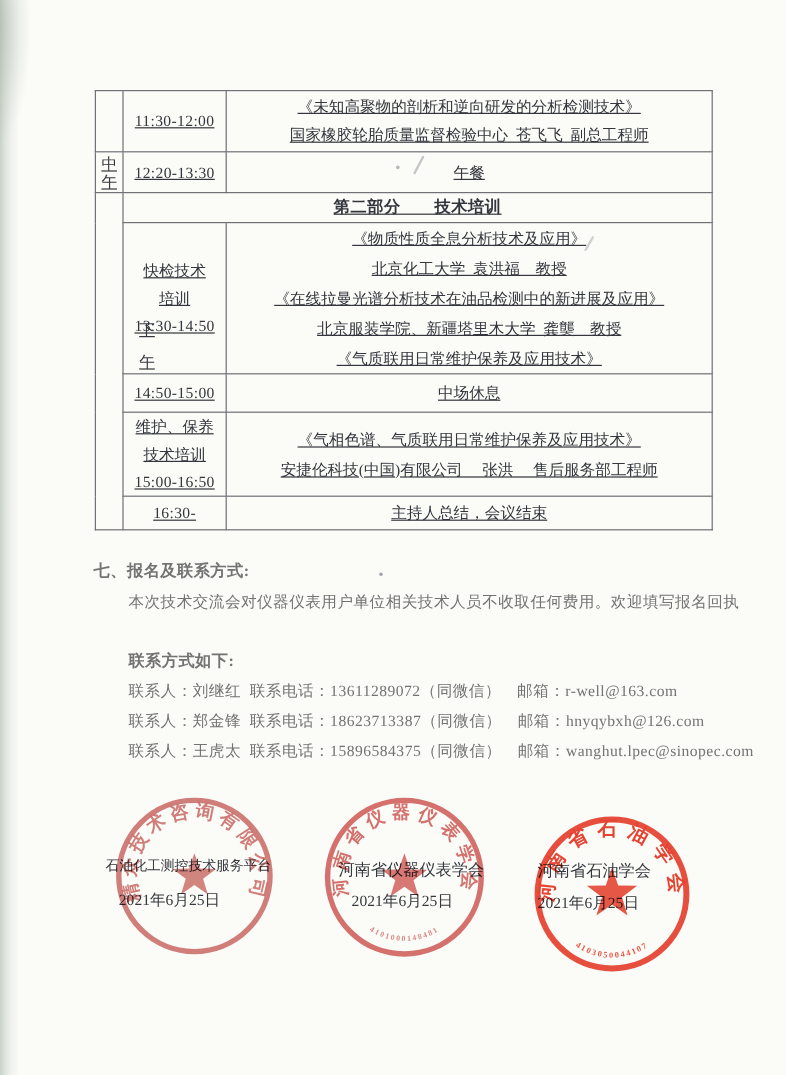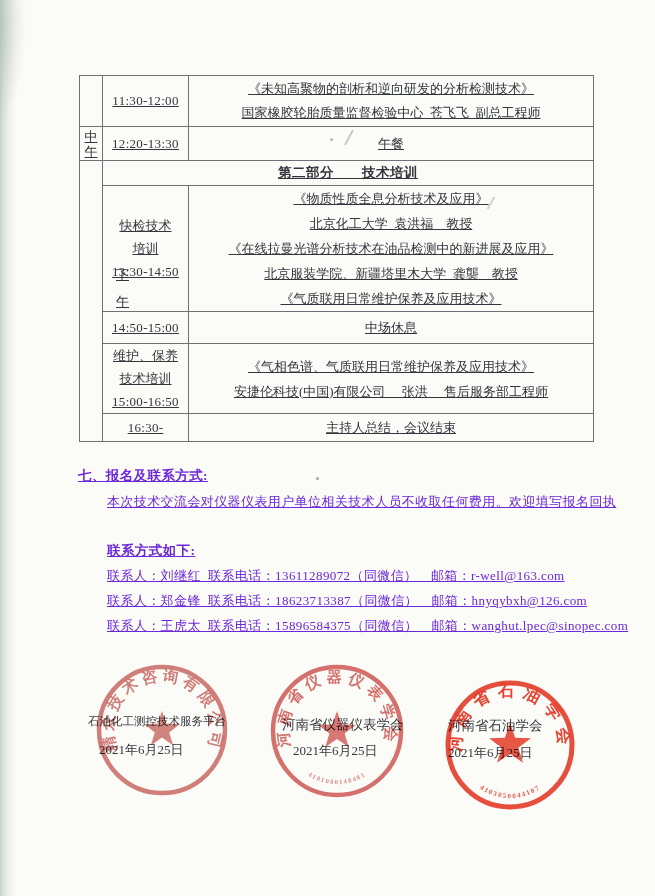--- a/index.html
+++ b/index.html
@@ -36,22 +36,22 @@
   .cl{white-space:pre;line-height:25px;}
   .cl2{white-space:pre;line-height:24px;}
   .timecell{white-space:pre;letter-spacing:.3px;}
   .labelline{white-space:pre;line-height:23px;}
   .period-noon{white-space:normal;line-height:15px;font-size:13px;}
   .period-pm{white-space:normal;line-height:27px;font-size:13px;position:relative;top:-13px;margin-left:36px;}
   .section-hd{font-weight:bold;font-size:13.5px;white-space:pre;letter-spacing:.5px;}
 
   
   .txt{
-    position:absolute;font-size:13px;color:#6d28d9;white-space:pre;
-    letter-spacing:.4px;line-height:15px;text-decoration:underline;
+    position:absolute;font-size:13px;color:#737373;white-space:pre;
+    letter-spacing:.4px;line-height:15px;
   }
   .bold{font-weight:bold;font-size:13.5px;}
 
   
   .stamp{position:absolute;mix-blend-mode:multiply;pointer-events:none;}
   .stamp text{font-family:"Liberation Serif","DejaVu Serif",serif;font-weight:bold;}
   .overlay{position:absolute;color:#34373d;white-space:pre;z-index:2;}
 
   
   .pen-mark{position:absolute;width:2px;background:#8e949c;border-radius:1px;z-index:3;}

